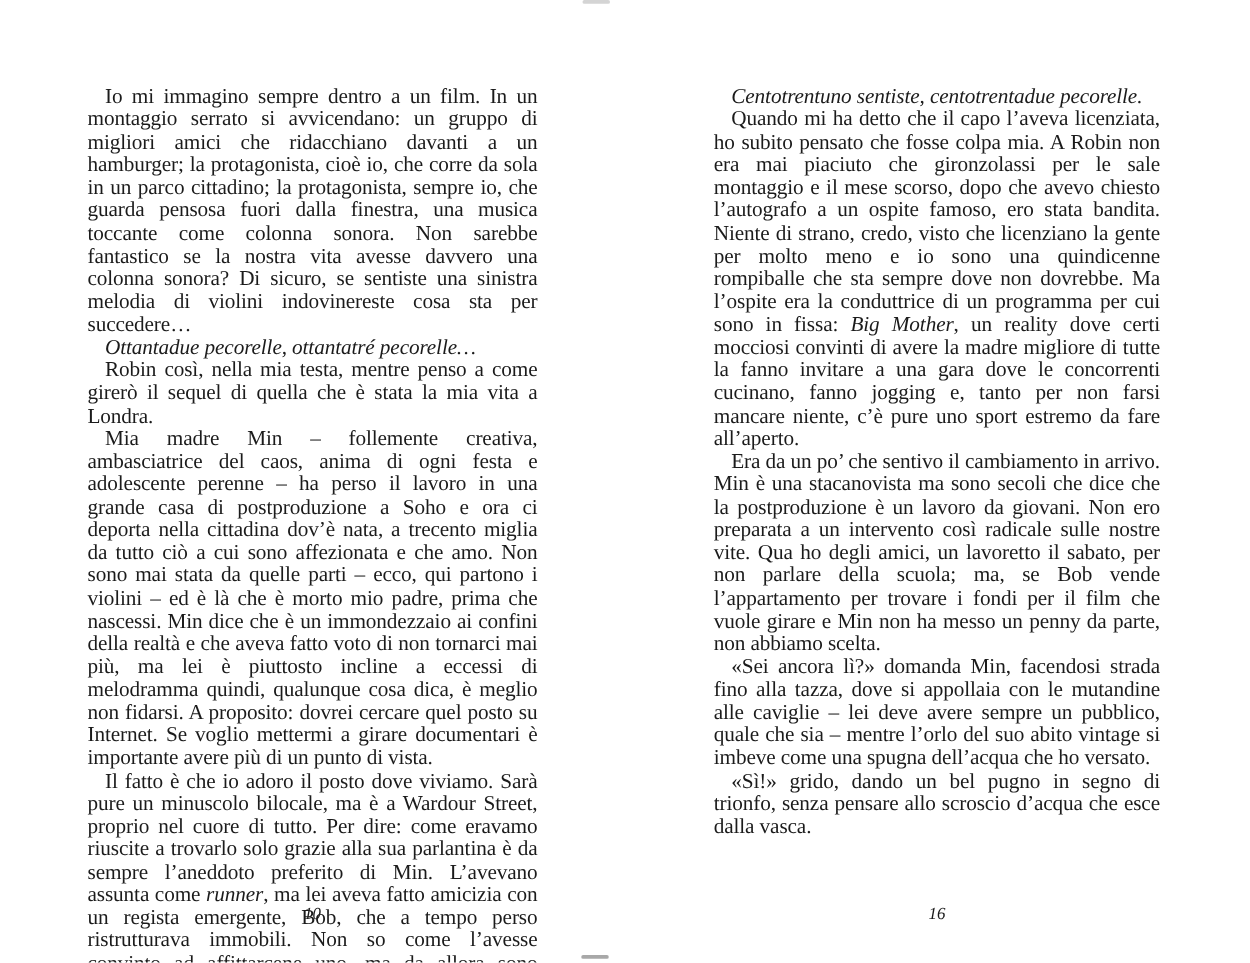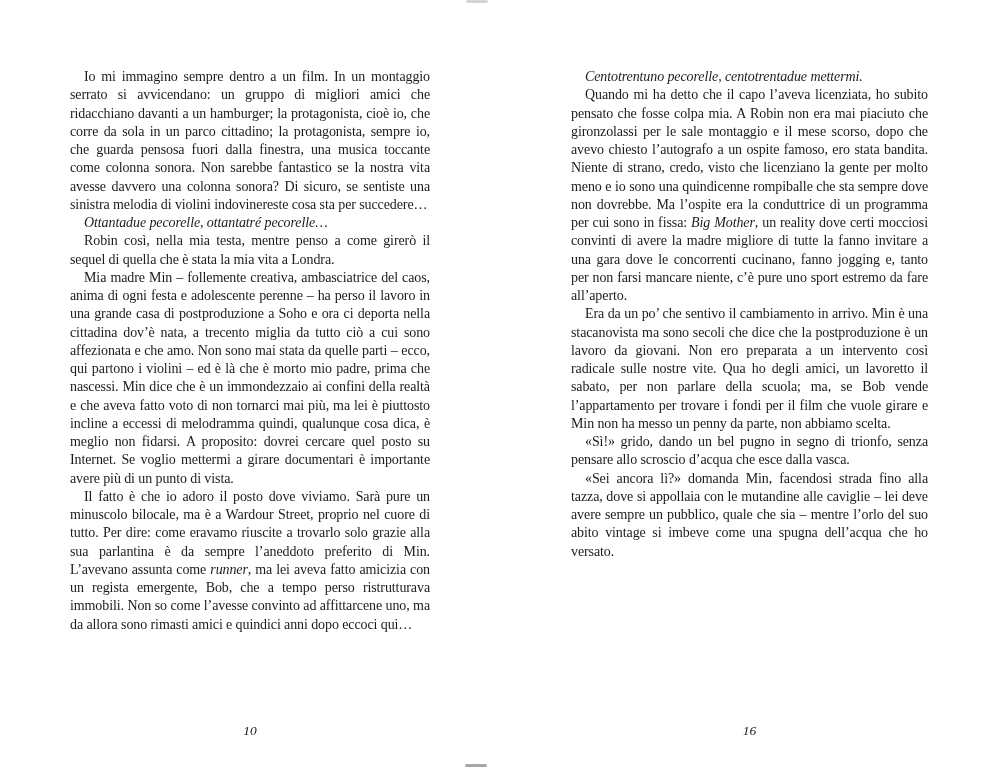--- a/index.html
+++ b/index.html
@@ -28,21 +28,21 @@
   .page {
     position: absolute;
     top: 68px;
   }
   .page-left  { left: 70px;  width: 360px; }
   .page-right { left: 571px; width: 357px; }
 
   .page-text p {
     margin: 0;
     padding: 0;
-    font-size: 14px;
+    font-size: 17px;
     line-height: 18.25px;
     text-align: justify;
     text-indent: 14px;
     hyphens: auto;
     letter-spacing: -0.1px;
   }
   .page-text p em {
     font-style: italic;
   }
   .page-number {
@@ -67,25 +67,25 @@
     <div class="page-text">
         <p class="par-body"><span>Io mi immagino sempre dentro a un film. In un montaggio serrato si avvicendano: un gruppo di migliori amici che ridacchiano davanti a un hamburger; la protagonista, cioè io, che corre da sola in un parco cittadino; la protagonista, sempre io, che guarda pensosa fuori dalla finestra, una musica toccante come colonna sonora. Non sarebbe fantastico se la nostra vita avesse davvero una colonna sonora? Di sicuro, se sentiste una sinistra melodia di violini indovinereste cosa sta per succedere…</span></p>
         <p class="par-verse"><em>Ottantadue pecorelle, ottantatré pecorelle…</em></p>
         <p class="par-body"><span>Robin così, nella mia testa, mentre penso a come girerò il sequel di quella che è stata la mia vita a Londra.</span></p>
         <p class="par-body"><span>Mia madre Min – follemente creativa, ambasciatrice del caos, anima di ogni festa e adolescente perenne – ha perso il lavoro in una grande casa di postproduzione a Soho e ora ci deporta nella cittadina dov’è nata, a trecento miglia da tutto ciò a cui sono affezionata e che amo. Non sono mai stata da quelle parti – ecco, qui partono i violini – ed è là che è morto mio padre, prima che nascessi. Min dice che è un immondezzaio ai confini della realtà e che aveva fatto voto di non tornarci mai più, ma lei è piuttosto incline a eccessi di melodramma quindi, qualunque cosa dica, è meglio non fidarsi. A proposito: dovrei cercare quel posto su Internet. Se voglio mettermi a girare documentari è importante avere più di un punto di vista.</span></p>
         <p class="par-body"><span>Il fatto è che io adoro il posto dove viviamo. Sarà pure un minuscolo bilocale, ma è a Wardour Street, proprio nel cuore di tutto. Per dire: come eravamo riuscite a trovarlo solo grazie alla sua parlantina è da sempre l’aneddoto preferito di Min. L’avevano assunta come </span><em>runner</em><span>, ma lei aveva fatto amicizia con un regista emergente, Bob, che a tempo perso ristrutturava immobili. Non so come l’avesse convinto ad affittarcene uno, ma da allora sono rimasti amici e quindici anni dopo eccoci qui…</span></p>
       </div>
   </section>
   <section class="page page-right">
     <div class="page-text">
-        <p class="par-verse"><em>Centotrentuno pecorelle, centotrentadue mettermi.</em></p>
+        <p class="par-verse"><em>Centotrentuno sentiste, centotrentadue pecorelle.</em></p>
         <p class="par-body"><span>Quando mi ha detto che il capo l’aveva licenziata, ho subito pensato che fosse colpa mia. A Robin non era mai piaciuto che gironzolassi per le sale montaggio e il mese scorso, dopo che avevo chiesto l’autografo a un ospite famoso, ero stata bandita. Niente di strano, credo, visto che licenziano la gente per molto meno e io sono una quindicenne rompiballe che sta sempre dove non dovrebbe. Ma l’ospite era la conduttrice di un programma per cui sono in fissa: </span><em>Big Mother</em><span>, un reality dove certi mocciosi convinti di avere la madre migliore di tutte la fanno invitare a una gara dove le concorrenti cucinano, fanno jogging e, tanto per non farsi mancare niente, c’è pure uno sport estremo da fare all’aperto.</span></p>
         <p class="par-body"><span>Era da un po’ che sentivo il cambiamento in arrivo. Min è una stacanovista ma sono secoli che dice che la postproduzione è un lavoro da giovani. Non ero preparata a un intervento così radicale sulle nostre vite. Qua ho degli amici, un lavoretto il sabato, per non parlare della scuola; ma, se Bob vende l’appartamento per trovare i fondi per il film che vuole girare e Min non ha messo un penny da parte, non abbiamo scelta.</span></p>
+        <p class="par-body"><span>«Sei ancora lì?» domanda Min, facendosi strada fino alla tazza, dove si appollaia con le mutandine alle caviglie – lei deve avere sempre un pubblico, quale che sia – mentre l’orlo del suo abito vintage si imbeve come una spugna dell’acqua che ho versato.</span></p>
         <p class="par-body"><span>«Sì!» grido, dando un bel pugno in segno di trionfo, senza pensare allo scroscio d’acqua che esce dalla vasca.</span></p>
-        <p class="par-body"><span>«Sei ancora lì?» domanda Min, facendosi strada fino alla tazza, dove si appollaia con le mutandine alle caviglie – lei deve avere sempre un pubblico, quale che sia – mentre l’orlo del suo abito vintage si imbeve come una spugna dell’acqua che ho versato.</span></p>
       </div>
   </section>
 </div>
 
 <div class="page-number page-number-left">10</div>
 <div class="page-number page-number-right">16</div>
 
 <div class="handle handle-bottom" style="background: rgb(168, 168, 168);"></div>
 
 </body></html>

